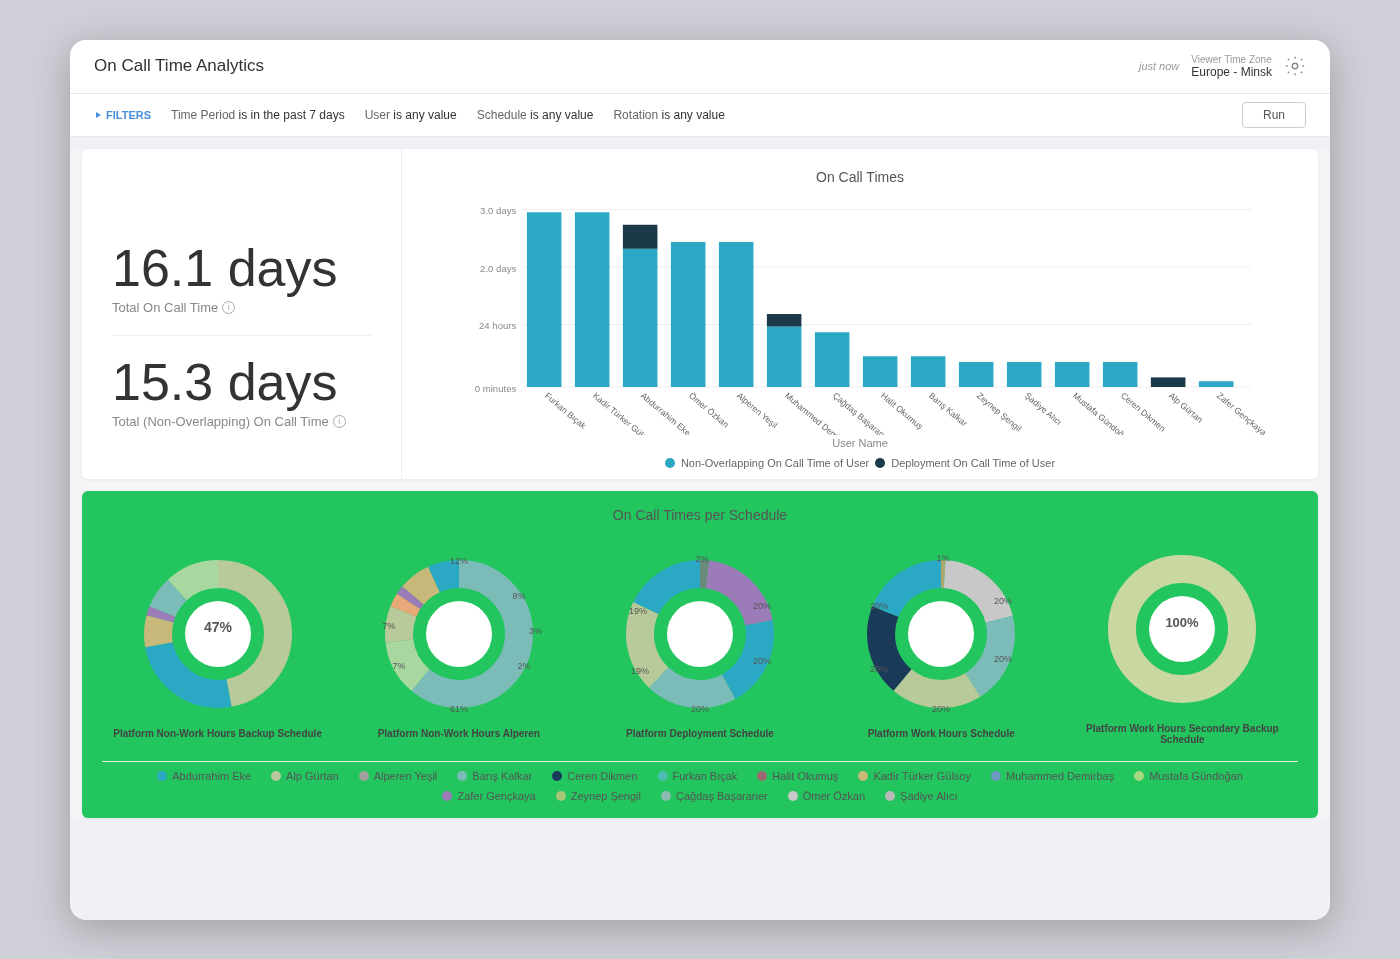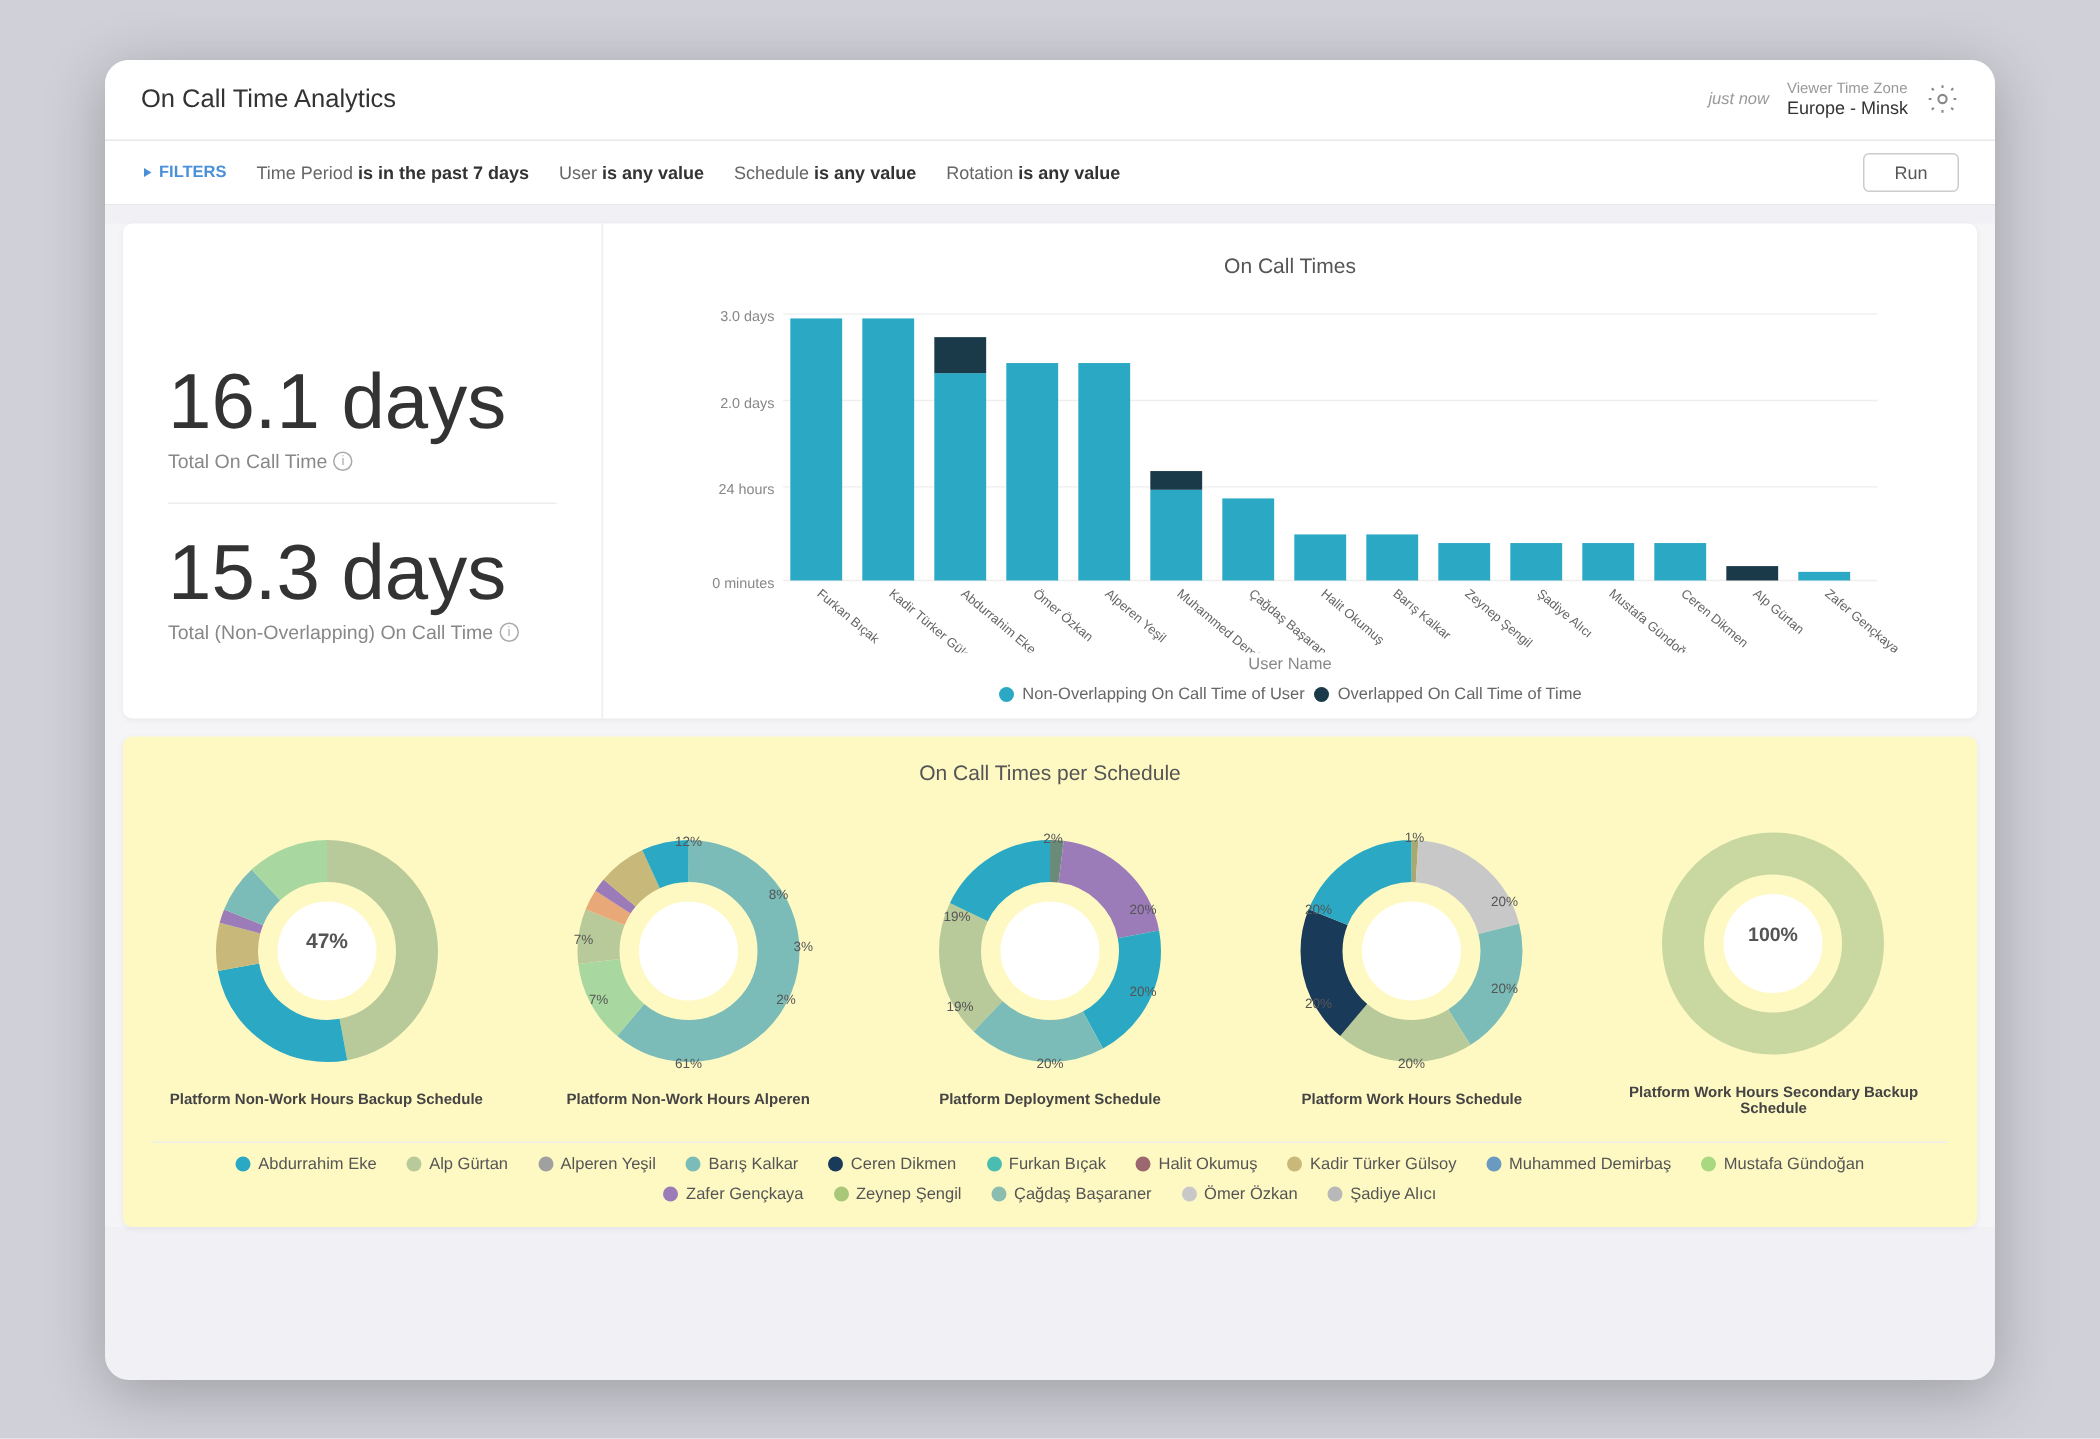--- a/index.html
+++ b/index.html
@@ -71,21 +71,21 @@
       gap: 4px;
       font-weight: 600;
       color: #4a90d9;
       font-size: 11px;
     }
     .filter-item {
       color: #666;
     }
     .filter-item strong {
       color: #333;
-      font-weight: 700;
+      font-weight: 400;
     }
     .run-button {
       margin-left: auto;
       background: #fff;
       border: 1px solid #ccc;
       border-radius: 4px;
       padding: 5px 20px;
       font-size: 12px;
       color: #555;
       cursor: pointer;
@@ -168,21 +168,21 @@
       border-radius: 50%;
     }
     .chart-x-label {
       text-align: center;
       font-size: 11px;
       color: #888;
       margin-top: 2px;
     }
     .bottom-section {
       margin: 0 12px 12px;
-      background: #fef9c3;
+      background: #22c55e;
       border-radius: 6px;
       box-shadow: 0 1px 4px rgba(0,0,0,0.06);
       padding: 16px 20px;
     }
     .section-title {
       text-align: center;
       font-size: 14px;
       color: #555;
       margin-bottom: 16px;
     }
@@ -373,21 +373,21 @@
           </svg>
         </div>
         <div class="chart-x-label">User Name</div>
         <div class="chart-legend">
           <div class="legend-item">
             <div class="legend-dot" style="background:#2aa8c4;"></div>
             <span>Non-Overlapping On Call Time of User</span>
           </div>
           <div class="legend-item">
             <div class="legend-dot" style="background:#1a3a4a;"></div>
-            <span>Overlapped On Call Time of Time</span>
+            <span>Deployment On Call Time of User</span>
           </div>
         </div>
       </div>
     </div>
 
     <div class="bottom-section">
       <div class="section-title">On Call Times per Schedule</div>
       <div class="donuts-row">
 
         <div class="donut-item">

